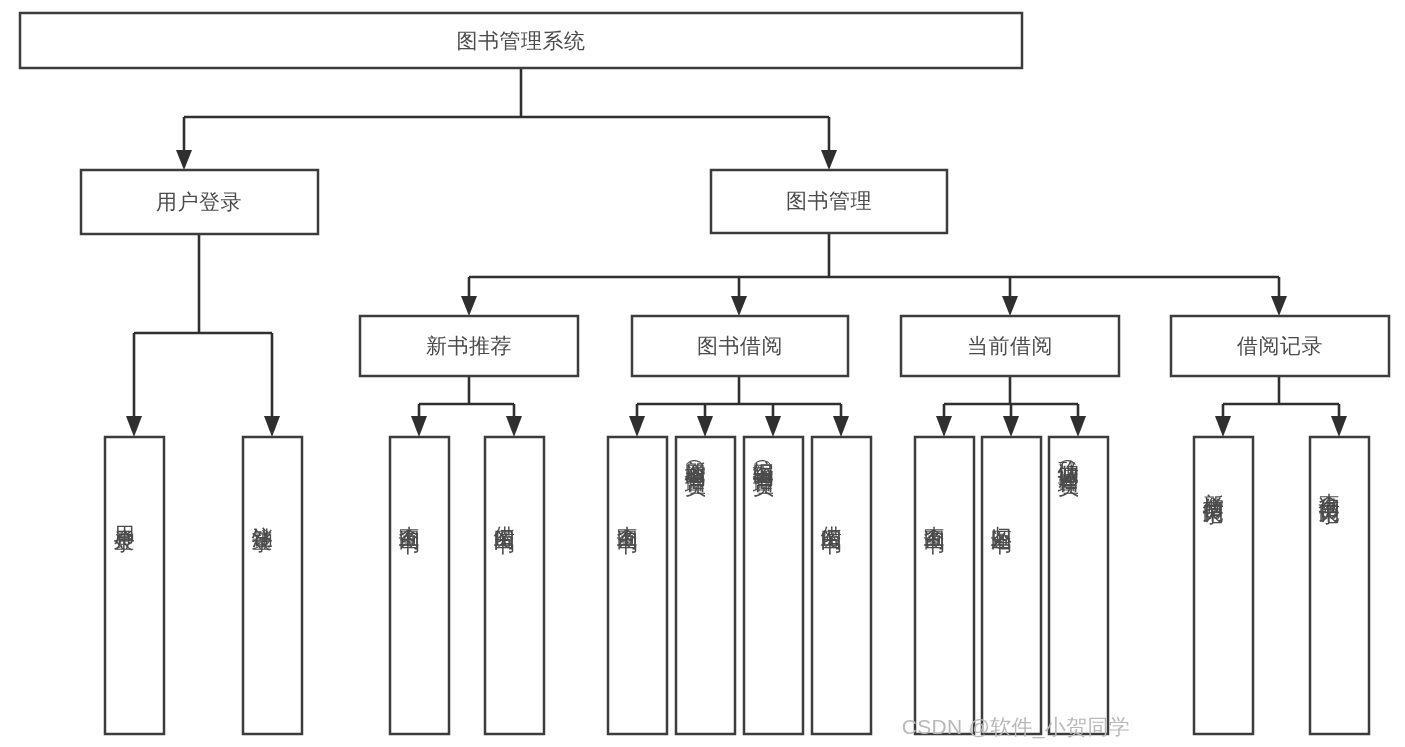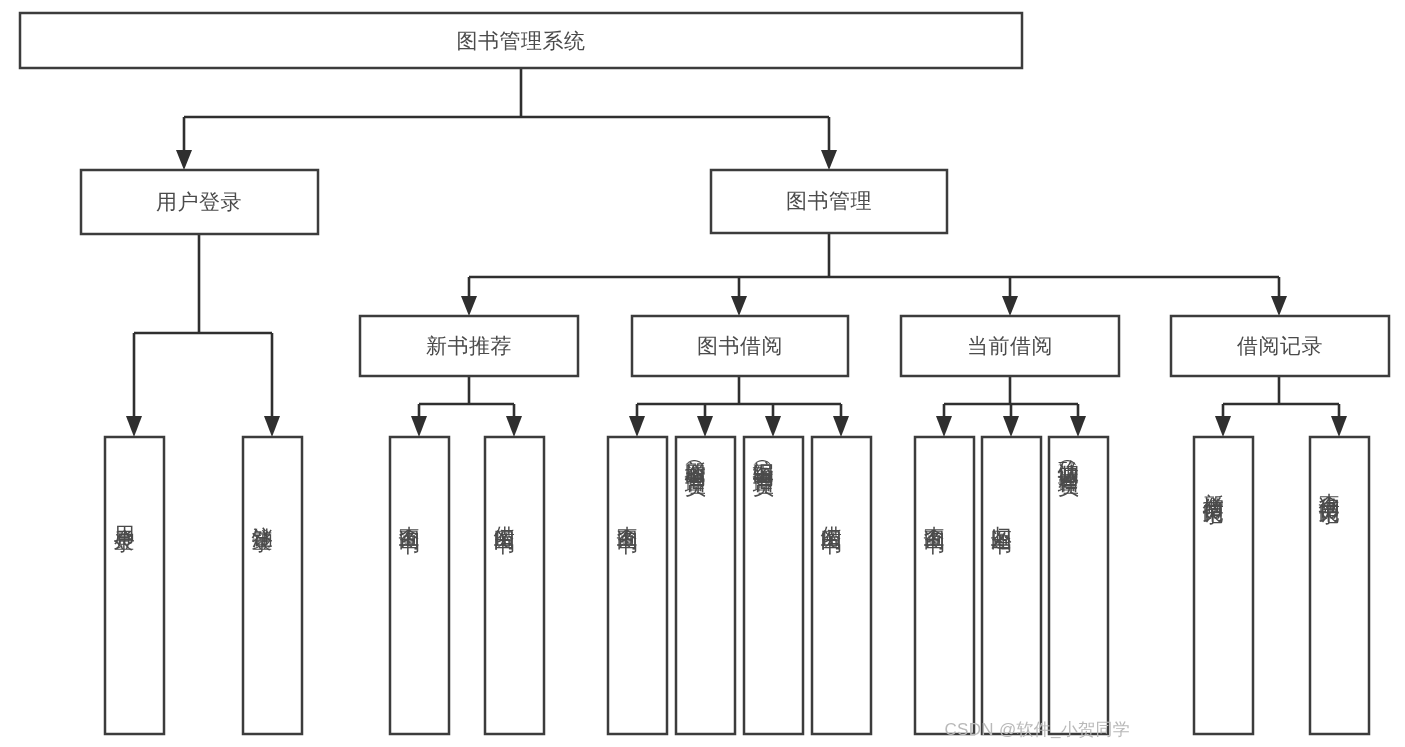--- a/index.html
+++ b/index.html
@@ -66,21 +66,21 @@
     letter-spacing: 2.5px;
     white-space: nowrap;
     text-align: start;
     pointer-events: none;
   }
   .watermark {
     position: absolute;
     right: 9px;
     bottom: 6px;
     font-family: "Liberation Sans", "DejaVu Sans", sans-serif;
-    font-size: 17px;
+    font-size: 21px;
     color: #b9b9b9;
     letter-spacing: 0.3px;
     white-space: nowrap;
     user-select: none;
   }
 </style>
 </head>
 <body>
 
 <div id="diagram-root">

